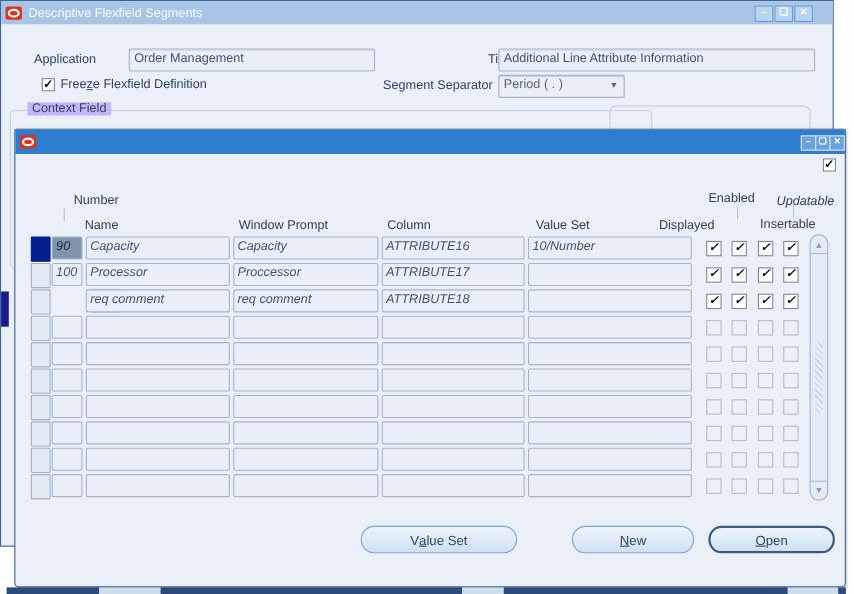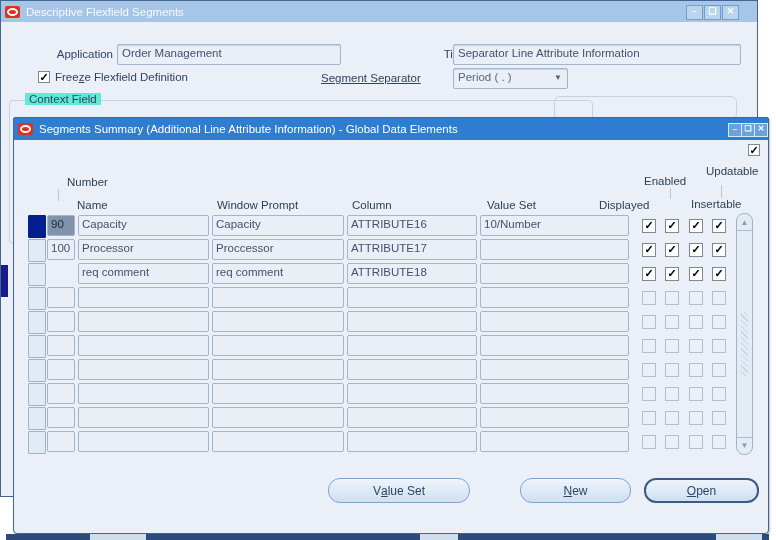--- a/index.html
+++ b/index.html
@@ -57,70 +57,69 @@
         </span>
       <span class="ttl" style="color:#f6fafe;">Descriptive Flexfield Segments</span>
     </div>
     <div class="winbtn" style="left:685px;">
       <span>–</span></div>
     <div class="winbtn" style="left:703px;">
       <span>❑</span></div>
     <div class="winbtn" style="left:721px;">
       <span>✕</span></div>
 
-    <div class="abs lbl" style="left:30px;top:47px;width:82px;text-align:right;">Application</div>
+    <div class="abs lbl" style="left:30px;top:47px;width:82px;text-align:left;">Application</div>
     <div class="abs field" style="left:116px;top:43px;width:224px;height:21px;">Order Management</div>
     <div class="abs lbl" style="left:422px;top:47px;width:42px;text-align:right;">Title</div>
-    <div class="abs field" style="left:452px;top:43px;width:288px;height:21px;">Separator Line Attribute Information</div>
+    <div class="abs field" style="left:452px;top:43px;width:288px;height:21px;">Additional Line Attribute Information</div>
 
     <div class="abs cb" style="left:37px;top:70px;"><span>✓</span></div>
     <div class="abs lbl" style="left:54px;top:70px;"><span>Free</span><u>z</u><span>e Flexfield Definition</span></div>
-    <div class="abs lbl" style="left:320px;top:71px;width:127px;text-decoration:underline;">Segment Separator</div>
+    <div class="abs lbl" style="left:320px;top:71px;width:127px;text-align:right;">Segment Separator</div>
     <div class="abs field" style="left:452px;top:67px;width:115px;height:21px;color:#5a6878;">
       <span>Period ( . )</span>
       <span class="abs" style="right:5px;top:4px;font-size:8px;color:#55657a;">▼</span>
     </div>
 
     <div class="abs groupbox" style="left:8px;top:99px;width:584px;height:144px;"></div>
-    <div class="abs lbl" style="left:24px;top:92px;background:#5eead4;padding:0 4px;">Context Field</div>
+    <div class="abs lbl" style="left:24px;top:92px;background:#c4b5fd;padding:0 4px;">Context Field</div>
     <div class="abs" style="left:553px;top:95px;width:183px;height:24px;border:1px solid #c6d2e0;border-radius:6px;"></div>
     <div class="abs" style="left:0;top:264px;width:7px;height:32px;background:#1a1a8c;"></div>
   </div>
 
   <div class="abs win" style="left:13px;top:117px;width:756px;height:417px;border-radius:2px 2px 4px 4px;box-shadow:1px 1px 2px rgba(0,0,0,.25);">
 
     <div class="titlebar" style="background:#2f7dd1;height:22px;">
       <span class="logo">
           <i></i>
         </span>
-      <span class="ttl" style="color:#ffffff;">Segments Summary (Additional Line Attribute Information) - Global Data Elements</span>
     </div>
     <div class="winbtn2" style="left:714px;top:5px;">
       <span>–</span></div>
     <div class="winbtn2" style="left:727px;top:5px;">
       <span>❑</span></div>
     <div class="winbtn2" style="left:740px;top:5px;">
       <span>✕</span></div>
 
     <div class="abs cb" style="left:734px;top:26px;"><span>✓</span></div>
 
     <div class="abs hdr" style="left:53px;top:58px;">Number</div>
     <div class="abs hdr" style="left:63px;top:81px;">Name</div>
     <div class="abs hdr" style="left:203px;top:81px;">Window Prompt</div>
     <div class="abs hdr" style="left:338px;top:81px;">Column</div>
     <div class="abs hdr" style="left:473px;top:81px;">Value Set</div>
     <div class="abs hdr" style="left:585px;top:81px;">Displayed</div>
     <div class="abs hdr" style="left:630px;top:57px;">Enabled</div>
-    <div class="abs hdr" style="left:692px;top:47px;">Updatable</div>
+    <div class="abs hdr" style="left:692px;top:59px;font-style:italic;">Updatable</div>
     <div class="abs hdr" style="left:677px;top:80px;">Insertable</div>
     <div class="abs conn" style="left:44px;top:71px;height:12px;"></div>
     <div class="abs conn" style="left:656px;top:70px;height:11px;"></div>
     <div class="abs conn" style="left:707px;top:67px;height:13px;"></div>
 
-    <div class="abs" style="left:0;top:97px;width:756px;height:244px;" id="rows-host">
+    <div class="abs" style="left:0;top:97px;width:756px;height:244px;font-style:italic;" id="rows-host">
         <div class="recsel sel" style="left: 14px; top: 0px; width: 16px;"></div>
         <div class="cellf numsel" style="left: 33px; top: 0px; width: 28px;">90</div>
         <div class="cellf" style="left: 64px; top: 0px; width: 131px;">Capacity</div>
         <div class="cellf" style="left: 198px; top: 0px; width: 132px;">Capacity</div>
         <div class="cellf" style="left: 333px; top: 0px; width: 130px;">ATTRIBUTE16</div>
         <div class="cellf" style="left: 466px; top: 0px; width: 149px;">10/Number</div>
         <div class="cb" style="position: absolute; left: 628px; top: 4px;">✓</div>
         <div class="cb" style="position: absolute; left: 651px; top: 4px;">✓</div>
         <div class="cb" style="position: absolute; left: 675px; top: 4px;">✓</div>
         <div class="cb" style="position: absolute; left: 698px; top: 4px;">✓</div>

